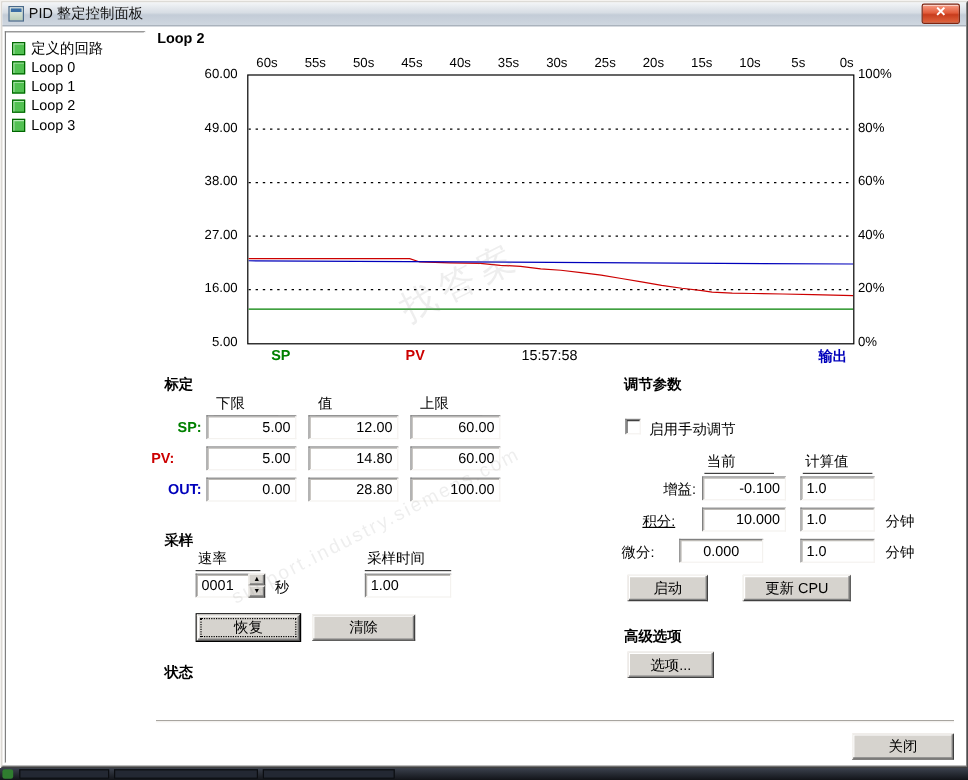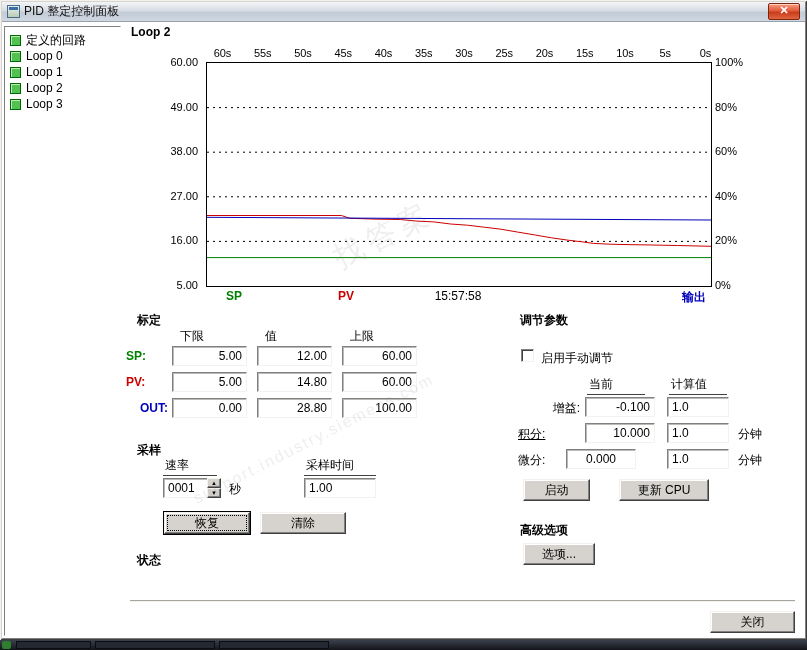--- a/index.html
+++ b/index.html
@@ -193,21 +193,21 @@
       <span class="lg b" style="left: 682px; color: rgb(0, 0, 187);">输出</span>
     </div>
   </div>
 
   <div>
     <span class="sec-title" style="left:137px;top:312px;">标定</span>
     <span class="col-head" style="left:178px;top:328px;width:54px;">下限</span>
     <span class="col-head" style="left:263px;top:328px;width:54px;">值</span>
     <span class="col-head" style="left:348px;top:328px;width:54px;">上限</span>
 
-    <span class="lbl" style="left:126px;top:349px;width:42px;text-align:left;font-weight:bold;color:#008000;">SP:</span>
+    <span class="lbl" style="left:126px;top:349px;width:42px;text-align:right;font-weight:bold;color:#008000;">SP:</span>
     <input class="field num" style="left: 172px; top: 346px; width: 75px;" value="5.00">
     <input class="field num" style="left: 257px; top: 346px; width: 75px;" value="12.00">
     <input class="field num" style="left: 342px; top: 346px; width: 75px;" value="60.00">
 
     <span class="lbl" style="left:126px;top:375px;width:42px;text-align:left;font-weight:bold;color:#cc0000;">PV:</span>
     <input class="field num" style="left: 172px; top: 372px; width: 75px;" value="5.00">
     <input class="field num" style="left: 257px; top: 372px; width: 75px;" value="14.80">
     <input class="field num" style="left: 342px; top: 372px; width: 75px;" value="60.00">
 
     <span class="lbl" style="left:126px;top:401px;width:42px;text-align:right;font-weight:bold;color:#0000bb;">OUT:</span>
@@ -238,21 +238,21 @@
     <input type="checkbox" class="cb" style="left: 521px; top: 349px;">
     <span class="lbl" style="left:541px;top:350px;">启用手动调节</span>
 
     <span class="col-head" style="left:587px;top:376px;width:58px;">当前</span>
     <span class="col-head" style="left:669px;top:376px;width:58px;">计算值</span>
 
     <span class="lbl" style="left:518px;top:400px;width:62px;text-align:right;">增益:</span>
     <input class="field num" style="left: 585px; top: 397px; width: 70px;" value="-0.100">
     <input class="field" style="left: 667px; top: 397px; width: 62px;" value="1.0">
 
-    <span class="lbl" style="left:518px;top:426px;width:62px;text-align:left;text-decoration:underline;">积分:</span>
+    <span class="lbl" style="left:518px;top:426px;width:62px;text-align:center;text-decoration:underline;">积分:</span>
     <input class="field num" style="left: 585px; top: 423px; width: 70px;" value="10.000">
     <input class="field" style="left: 667px; top: 423px; width: 62px;" value="1.0">
     <span class="lbl" style="left:738px;top:426px;">分钟</span>
 
     <span class="lbl" style="left:518px;top:452px;width:62px;text-align:left;">微分:</span>
     <input class="field num" style="left: 566px; top: 449px; width: 70px; text-align: center;" value="0.000">
     <input class="field" style="left: 667px; top: 449px; width: 62px;" value="1.0">
     <span class="lbl" style="left:738px;top:452px;">分钟</span>
 
     <button class="btn" style="left:523px;top:479px;width:67px;height:22px;">启动</button>

